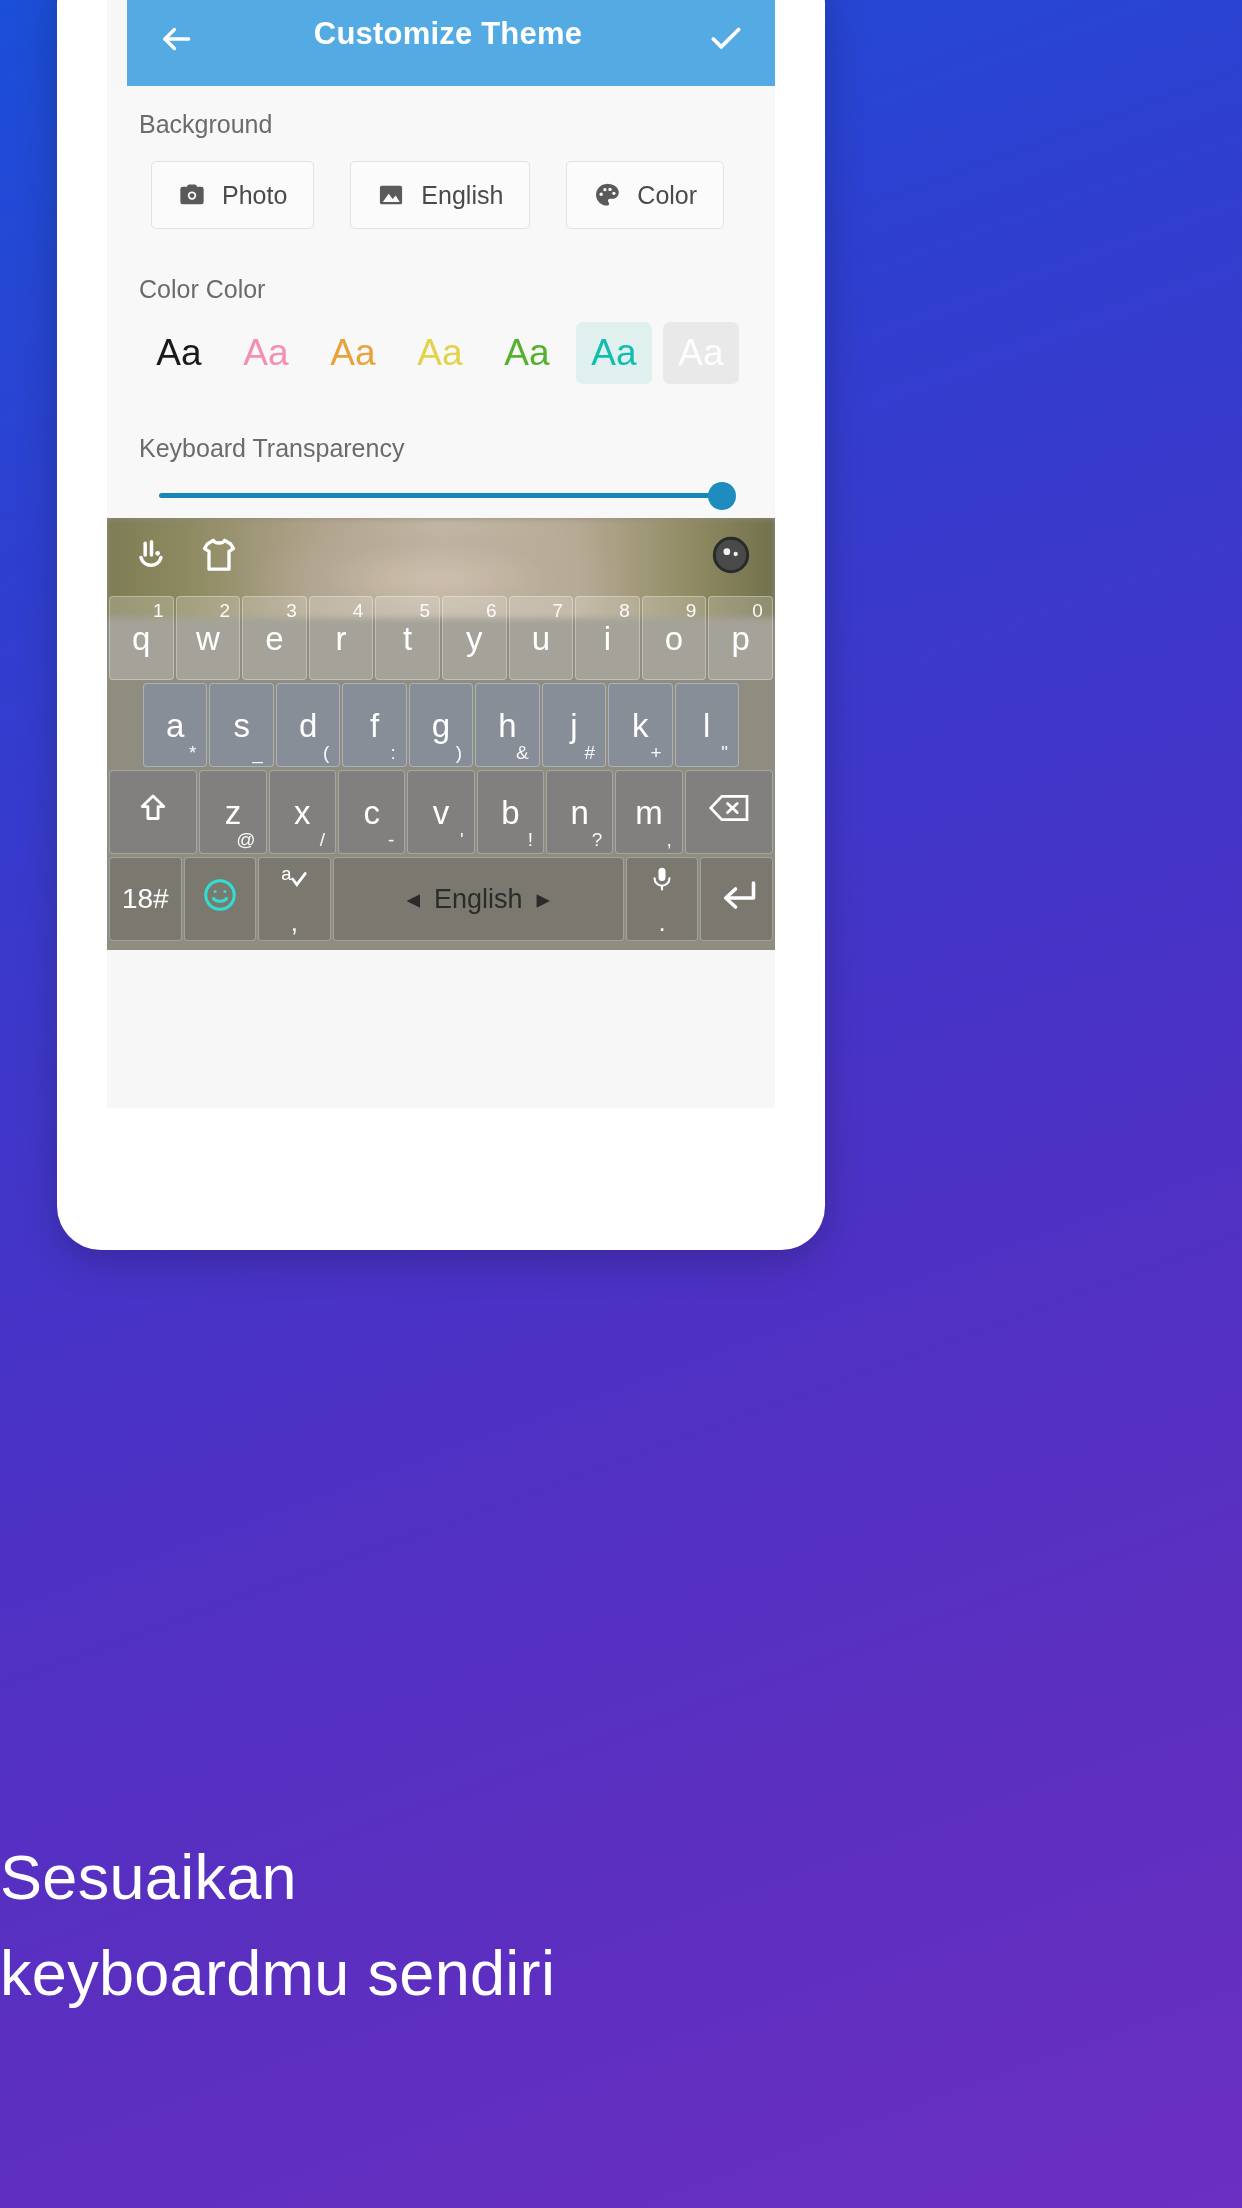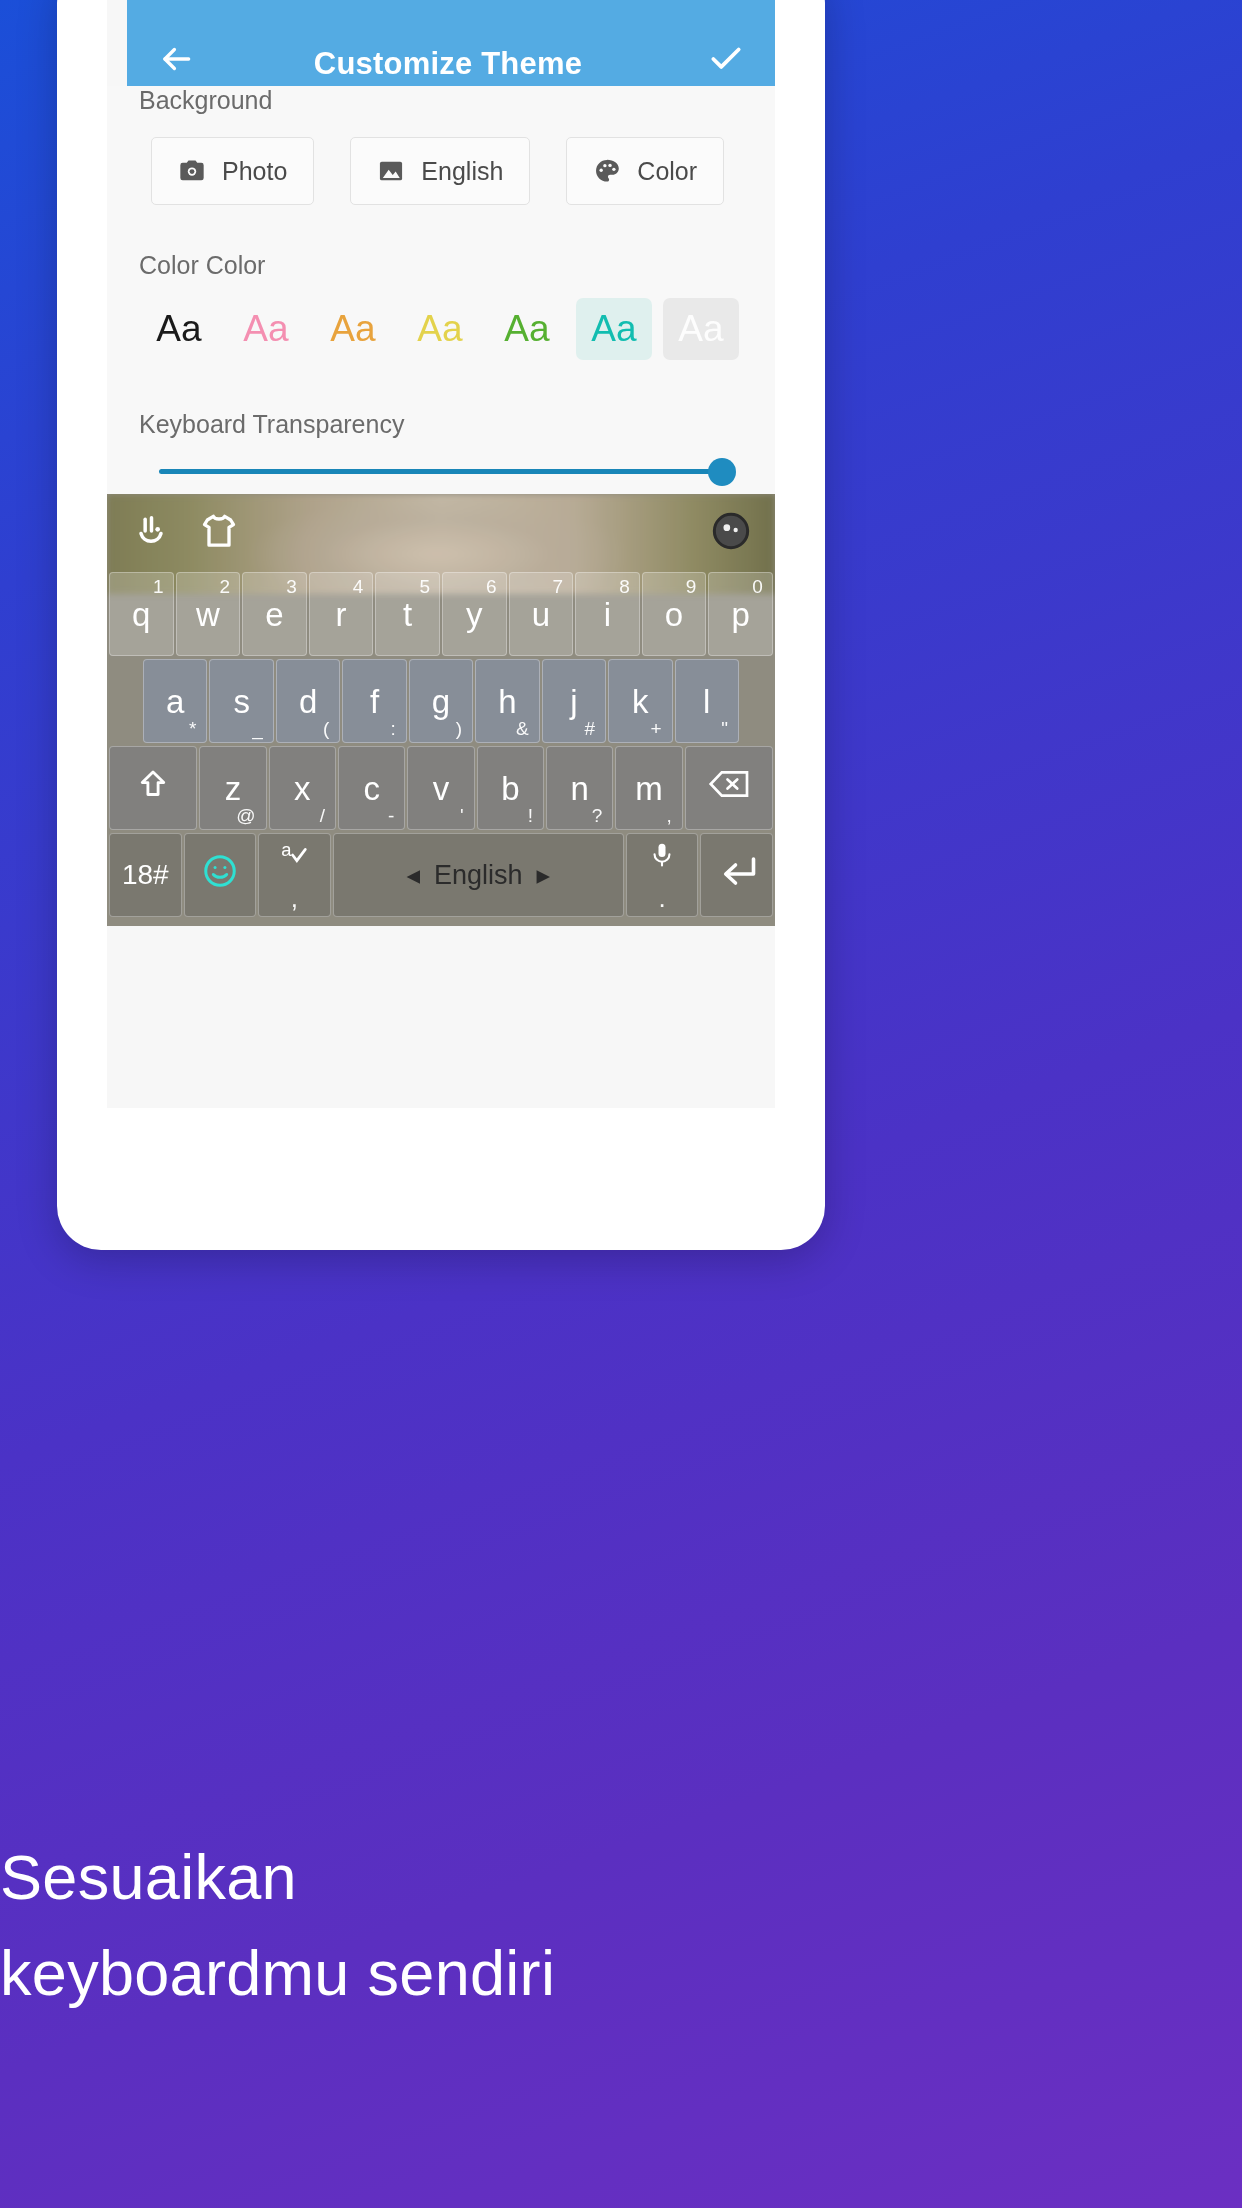--- a/index.html
+++ b/index.html
@@ -37,22 +37,22 @@
     height: 1108px;
     background: #f7f7f7;
     overflow: hidden;
   }
 
   
   #appbar {
     height: 86px;
     background: #54ABE3;
     display: flex;
-    align-items: flex-end;
-    padding: 4px 26px;
+    align-items: flex-start;
+    padding: 16px 26px;
     position: relative;
     margin-left: 20px;
   }
   #appbar .back-arrow {
     width: 46px; height: 46px;
     display: flex; align-items: center; justify-content: center;
     flex: 0 0 auto;
   }
   #appbar .title {
     flex: 1 1 auto;
@@ -72,20 +72,21 @@
   
   #settings {
     background: #f8f8f8;
     padding: 0 0 20px 0;
   }
 
   .section-label {
     color: #6b6b6b;
     font-size: 25px;
     padding-left: 32px;
+    padding-top: 24px;
   }
 
   
   #bg-buttons {
     display: flex;
     gap: 36px;
     padding: 22px 0 0 44px;
   }
   .bg-btn {
     height: 68px;

